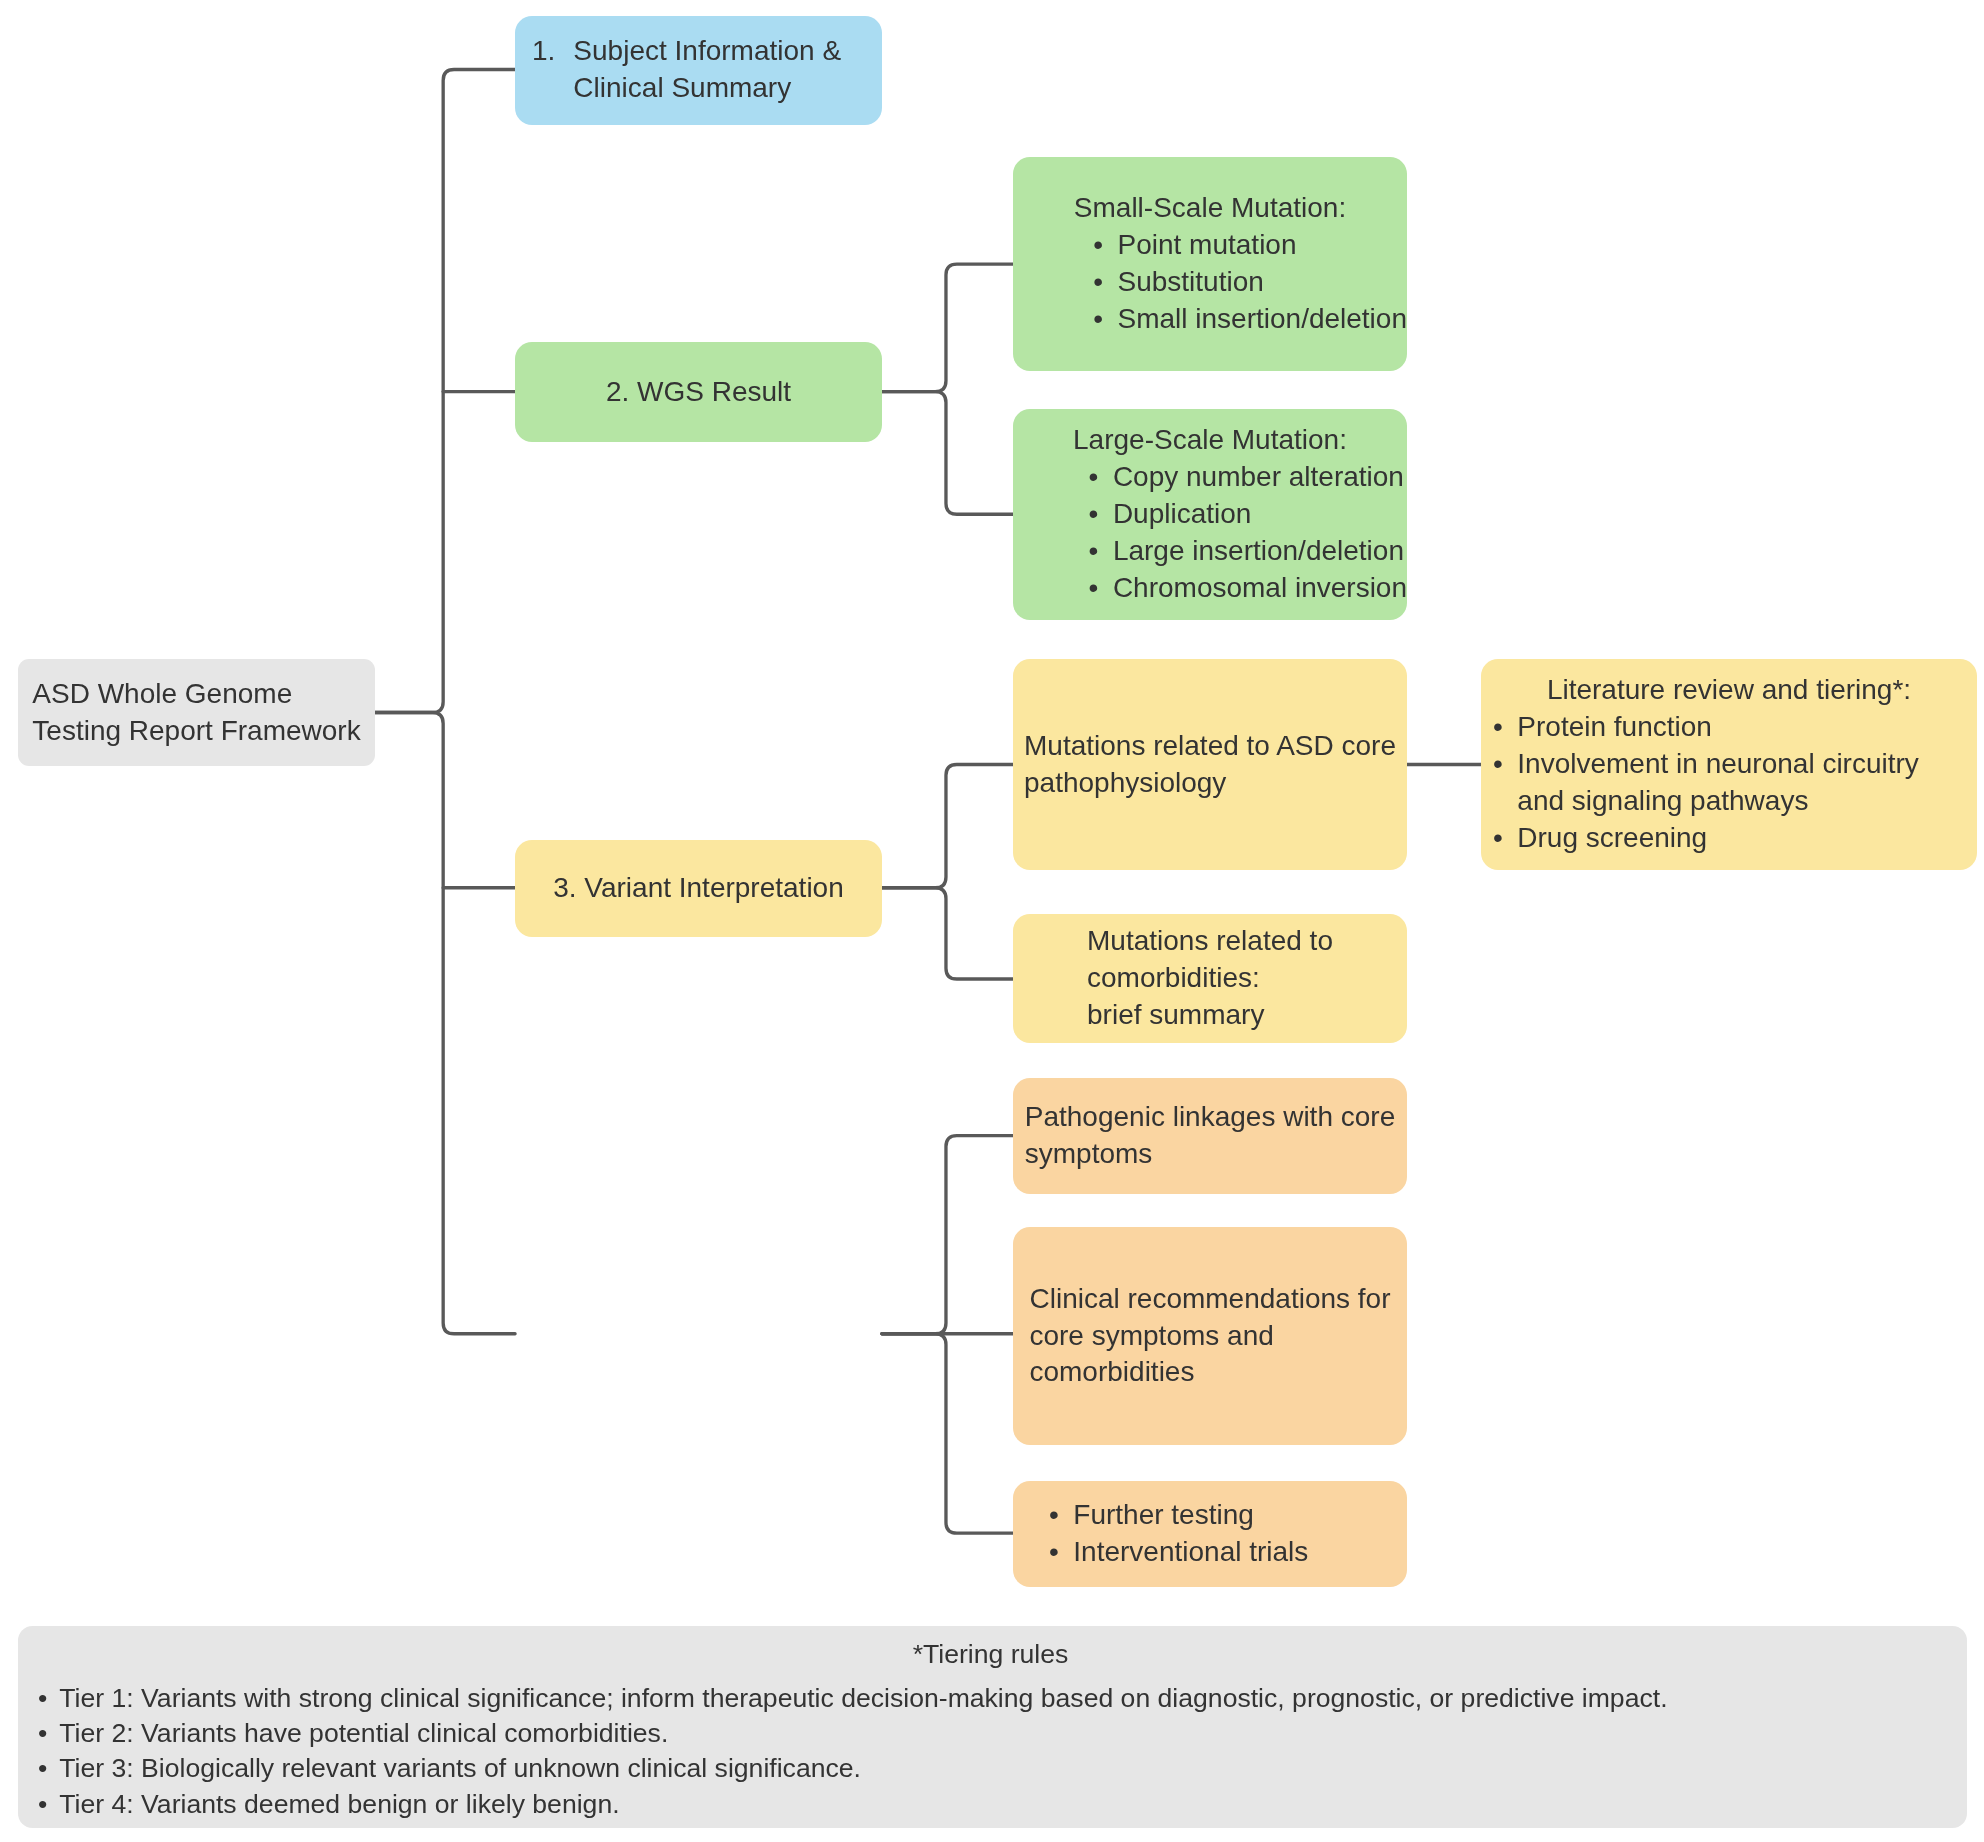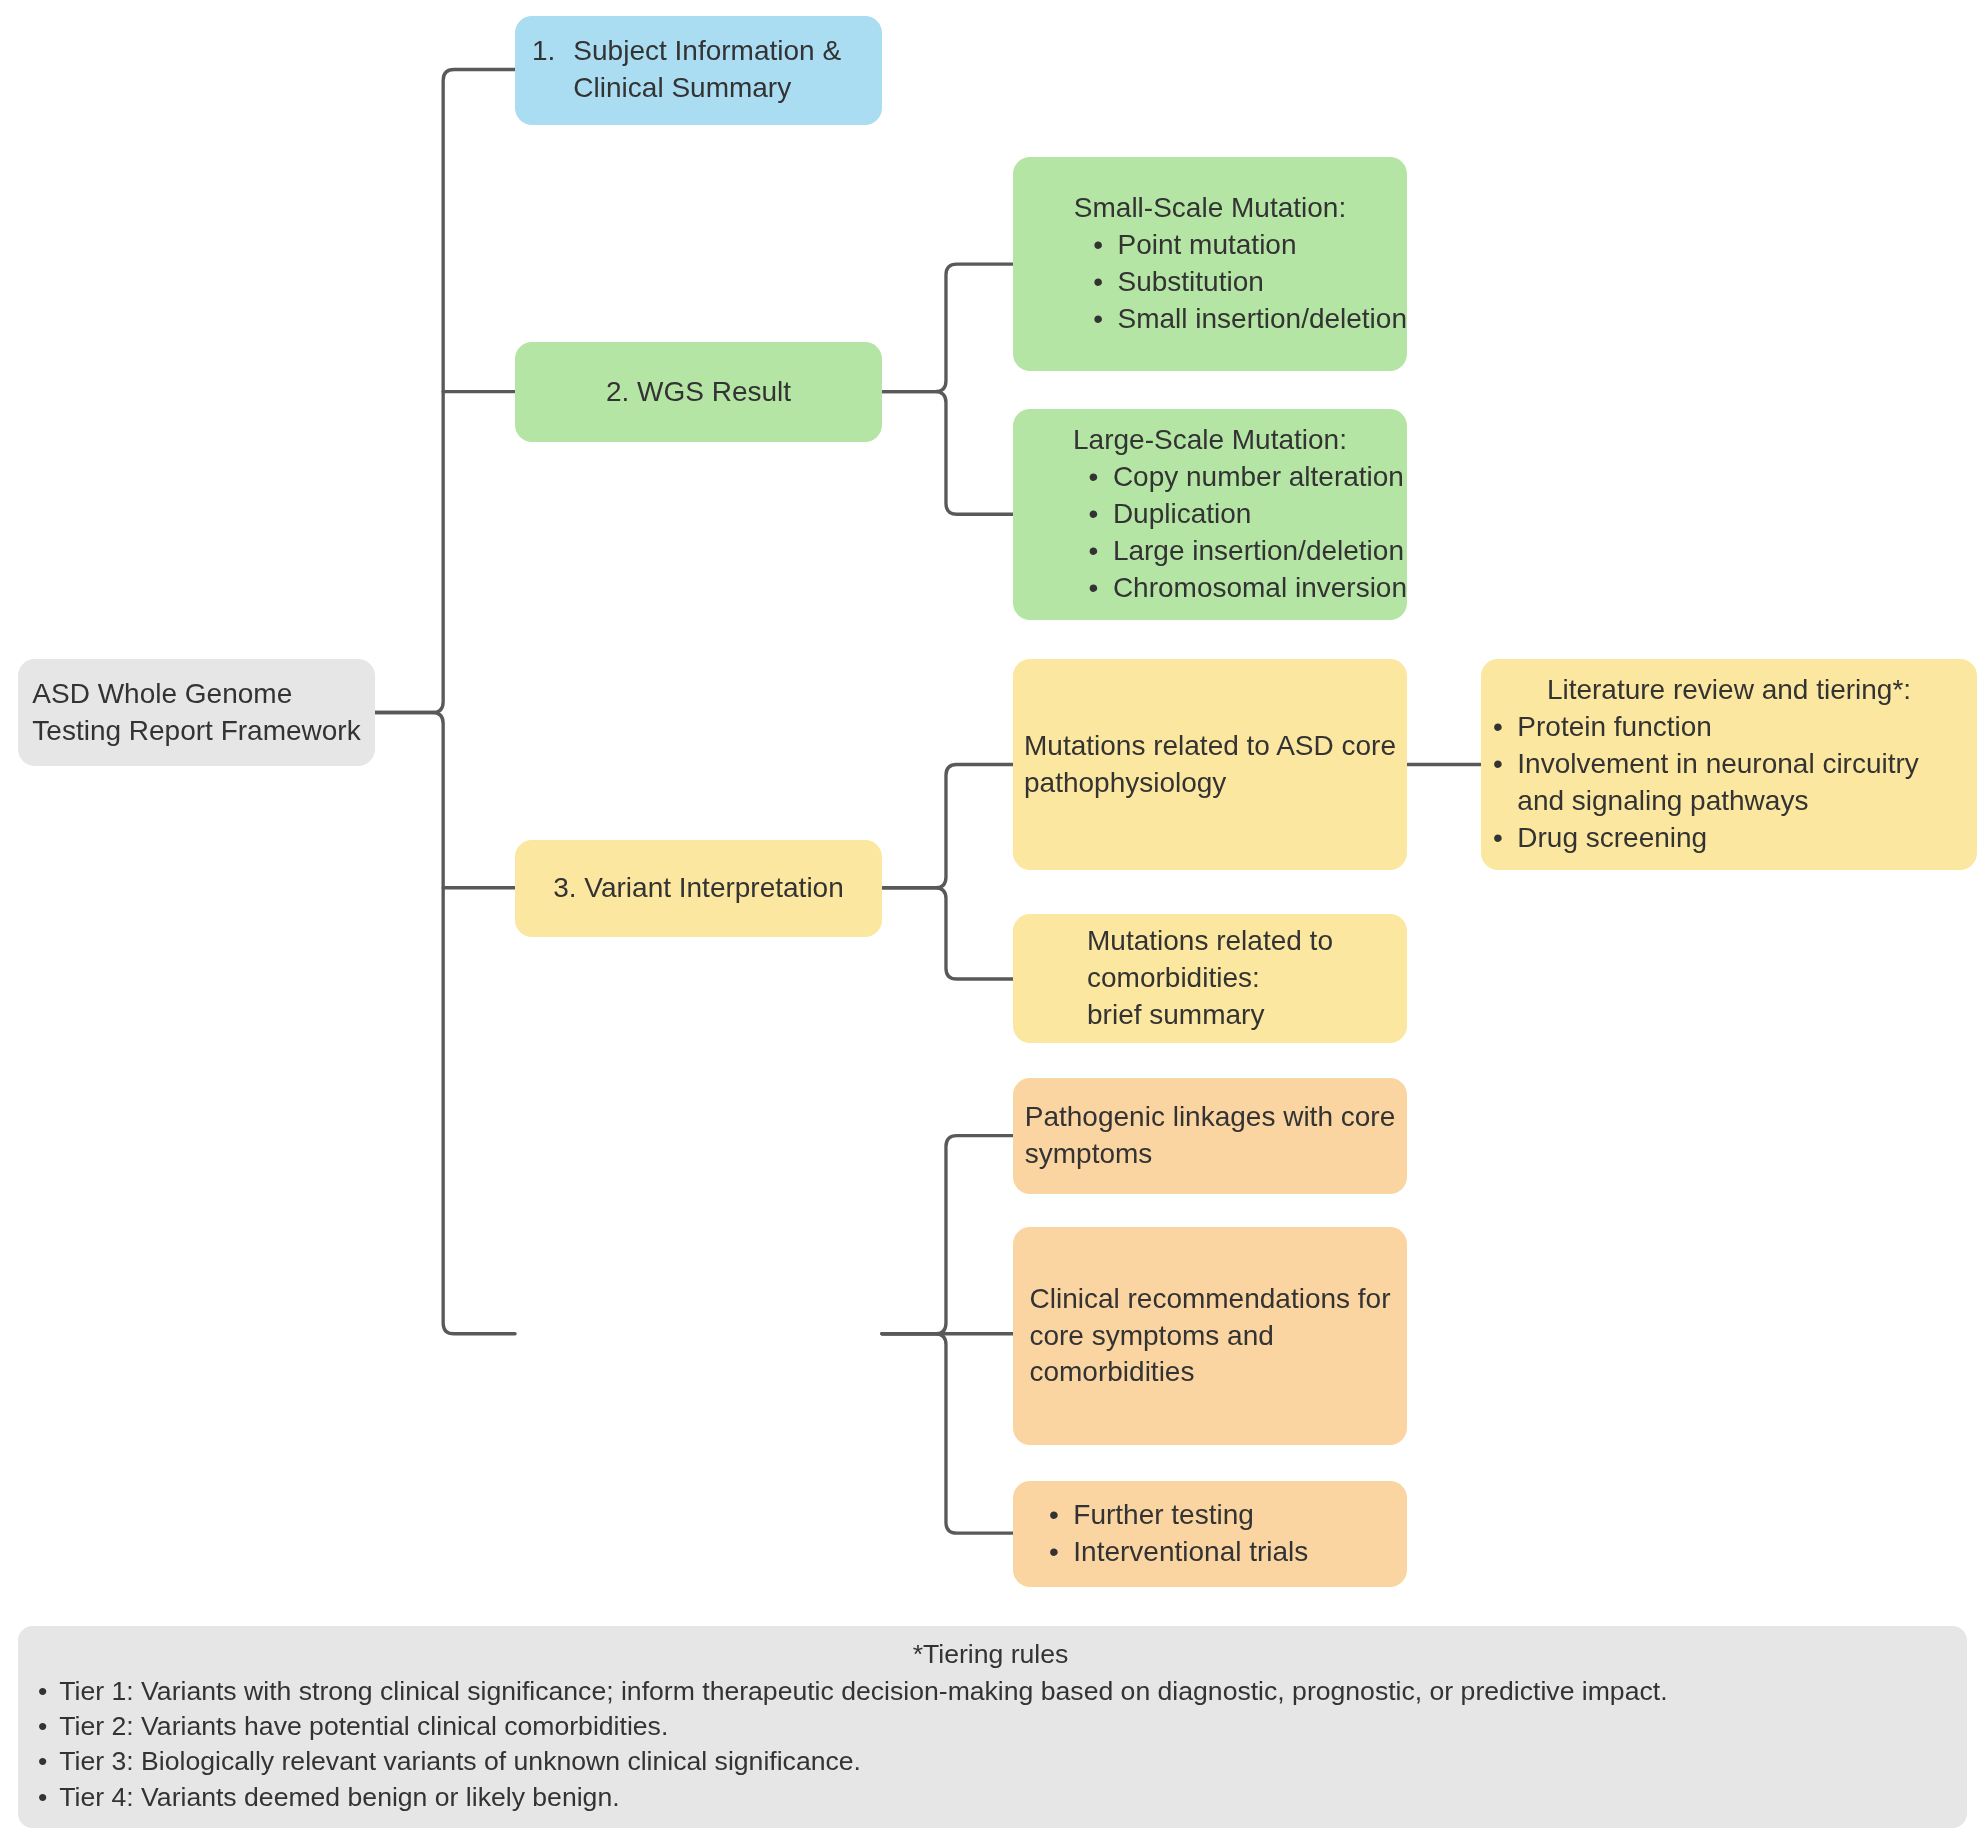--- a/index.html
+++ b/index.html
@@ -6,32 +6,32 @@
   .canvas{position:relative;width:1985px;height:1842px;background:#ffffff;overflow:hidden;
           font-family:"Liberation Sans", sans-serif;}
   svg.wires{position:absolute;left:0;top:0;width:1985px;height:1842px;}
   svg.wires path{stroke:var(--line);stroke-width:5.5;fill:none;stroke-linecap:round;}
   .box{position:absolute;border-radius:17px;display:flex;flex-direction:column;justify-content:center;
        color:var(--text);font-size:28px;line-height:1.32;box-sizing:border-box;}
   .blue{background:var(--blue);}
   .green{background:var(--green);align-items:flex-end;}
   .yellow{background:var(--yellow);}
   .orange{background:var(--orange);}
-  .gray{background:var(--gray);}
+  .gray{background:var(--gray);border-radius:11px;}
   .center{align-items:center;text-align:left;}
   .pre{white-space:pre-line;}
   .numrow{display:flex;gap:18px;padding-left:17px;text-align:left;}
   .btitle{text-align:center;width:100%;}
   .bullets{display:flex;flex-direction:column;}
   .bullet{display:flex;gap:14.5px;text-align:left;}
   .dot{flex:0 0 auto;}
   .pad40 .bullets{padding-left:24px;}
   .pad20 .bullets{padding-left:12px;}
   .pad60 .bullets{padding-left:36px;}
-  .tiering{font-size:26.6px;line-height:1.33;padding:11px 24px 6px 20px;justify-content:flex-start;
+  .tiering{font-size:26.6px;line-height:1.33;padding:11px 24px 6px 20px;justify-content:space-between;
            border-radius:14.5px;}
   .tiering .btitle{margin-bottom:1.2px;}
   .tiering .bullet{gap:12px;}
 </style>
 </head>
 <body>
 
 <div class="canvas">
 
   <svg class="wires" viewBox="0 0 3284 3048" width="1985" height="1842">

